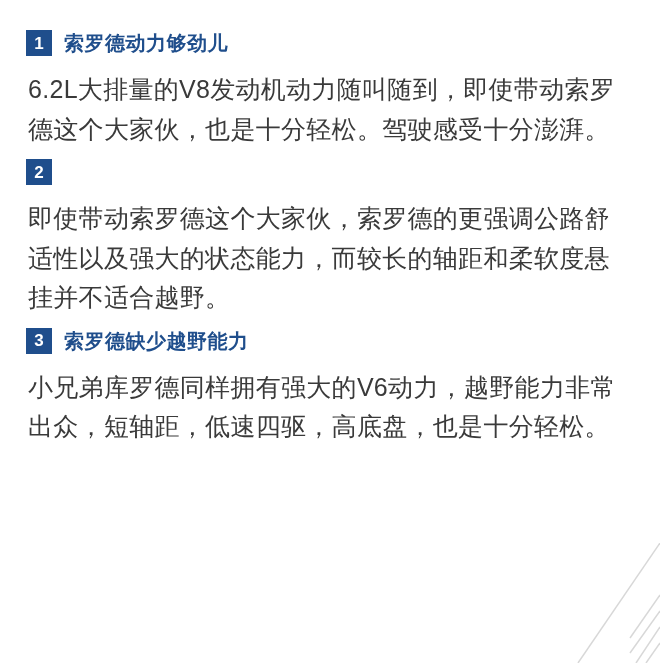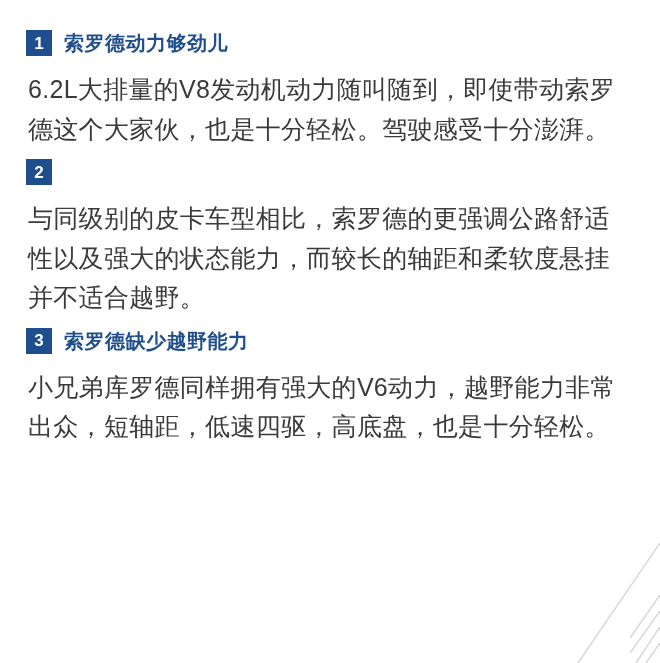--- a/index.html
+++ b/index.html
@@ -77,21 +77,21 @@
       <div class="num-badge">1</div>
       <div class="heading-text">索罗德动力够劲儿</div>
     </div>
     <p class="body-text">6.2L大排量的V8发动机动力随叫随到，即使带动索罗德这个大家伙，也是十分轻松。驾驶感受十分澎湃。</p>
   </div>
 
   <div class="section">
     <div class="heading-row">
       <div class="num-badge">2</div>
     </div>
-    <p class="body-text">与同级别的皮卡车型相比，索罗德的更强调公路舒适性以及强大的状态能力，而较长的轴距和柔软度悬挂并不适合越野。</p>
+    <p class="body-text">即使带动索罗德这个大家伙，索罗德的更强调公路舒适性以及强大的状态能力，而较长的轴距和柔软度悬挂并不适合越野。</p>
   </div>
 
   <div class="section">
     <div class="heading-row">
       <div class="num-badge">3</div>
       <div class="heading-text">索罗德缺少越野能力</div>
     </div>
     <p class="body-text">小兄弟库罗德同样拥有强大的V6动力，越野能力非常出众，短轴距，低速四驱，高底盘，也是十分轻松。</p>
   </div>
 

